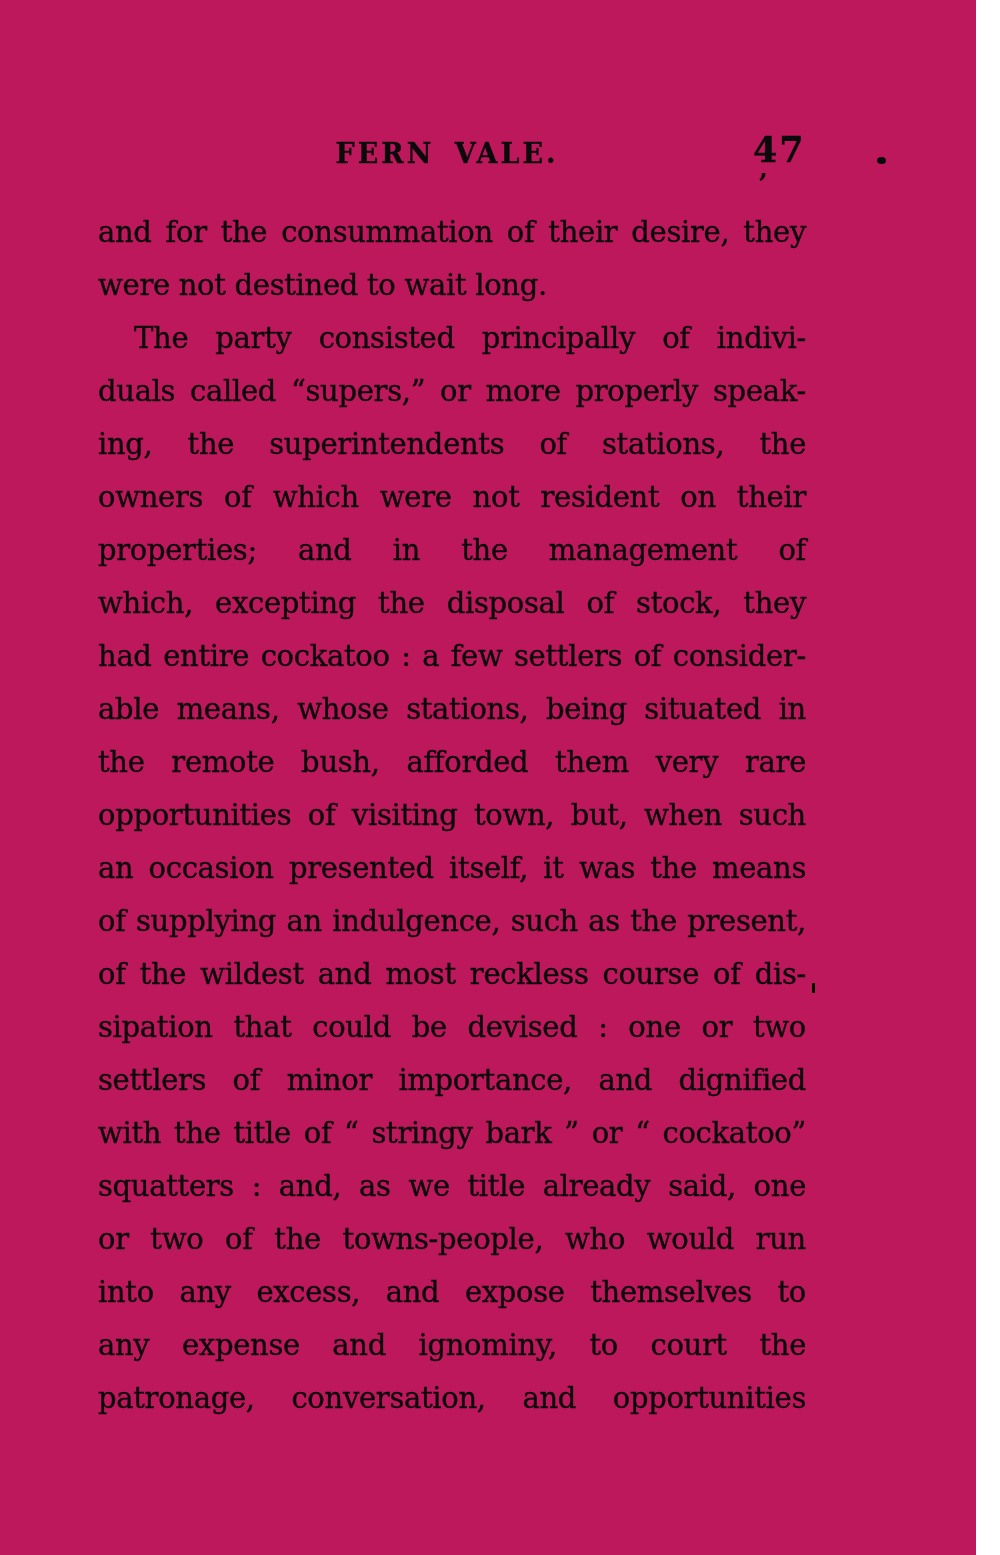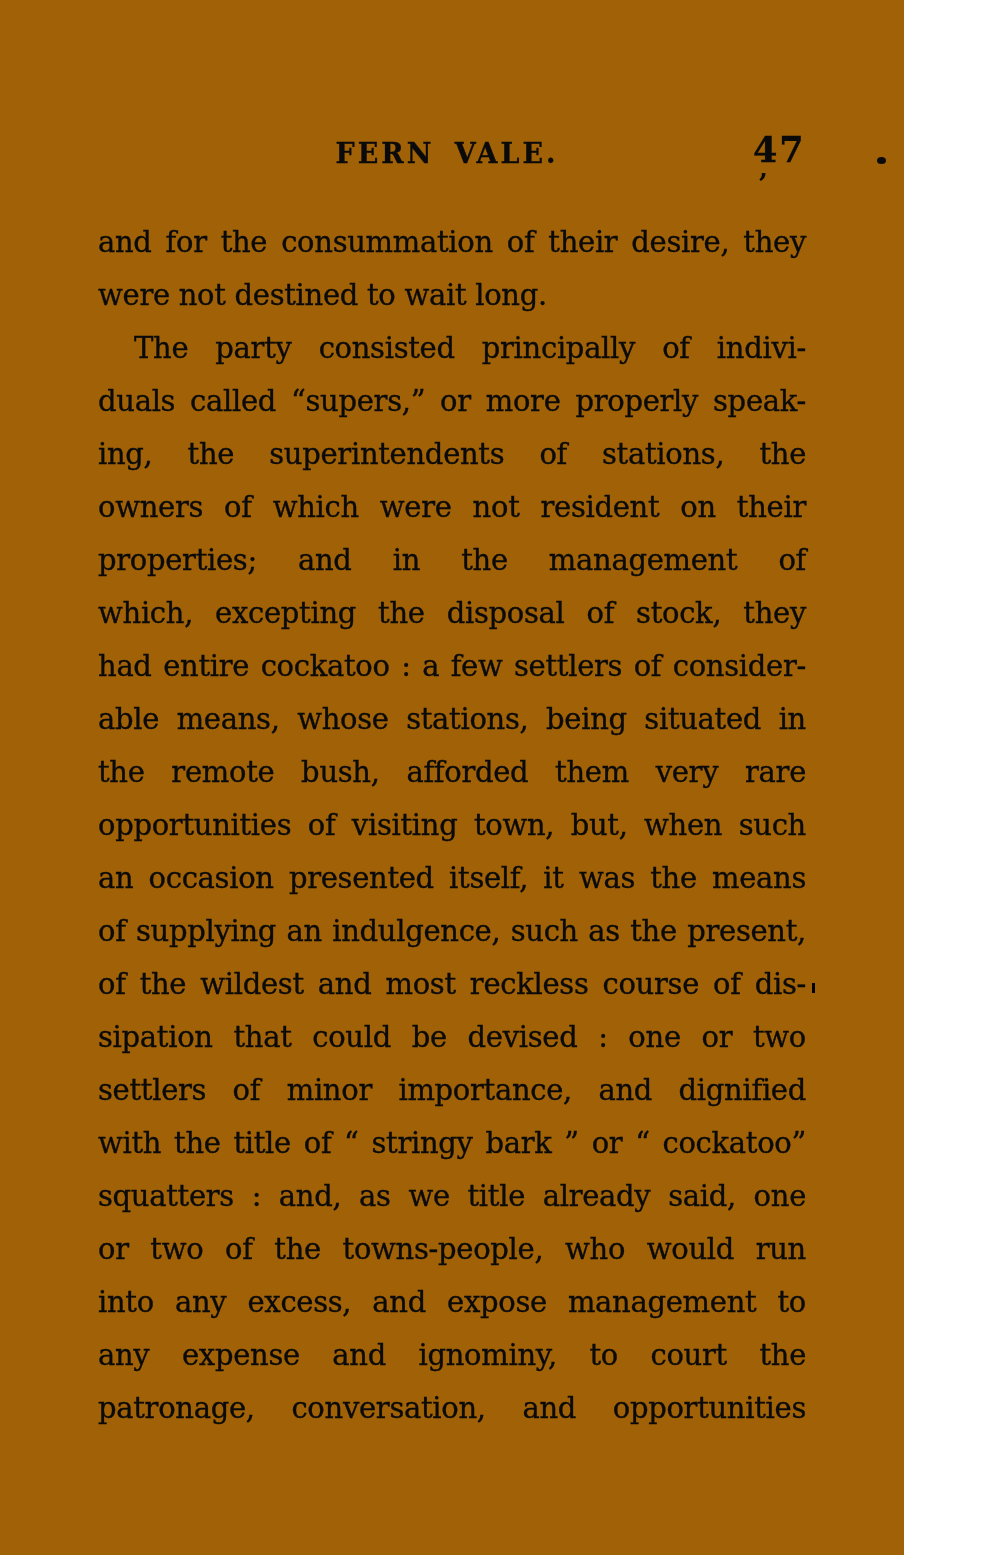--- a/index.html
+++ b/index.html
@@ -2,23 +2,23 @@
 <html><head>
 <meta charset="utf-8">
 <style>
   html, body {
     margin: 0;
     padding: 0;
     background: #ffffff;
   }
   .page {
     position: relative;
-    width: 904px;
+    width: 976px;
     height: 1555px;
-    background: #a16207;
+    background: #be185d;
     font-family: "DejaVu Serif", serif;
     color: #0a0a0a;
     overflow: hidden;
   }
   .running-title {
     position: absolute;
     top: 138px;
     left: 447px;
     transform: translateX(-50%);
     font-size: 27px;
@@ -50,21 +50,21 @@
     top: 157px;
     left: 877px;
     width: 9px;
     height: 7px;
     background: #0a0a0a;
     border-radius: 50%;
   }
   .body-text {
     position: absolute;
     left: 98px;
-    top: 216px;
+    top: 206px;
     width: 708px;
   }
   .line {
     height: 53px;
     line-height: 53px;
     font-size: 29px;
     letter-spacing: -0.3px;
     text-align: justify;
     text-align-last: justify;
     -webkit-text-stroke: 0.35px #0a0a0a;
@@ -107,21 +107,21 @@
       <div class="line">the remote bush, afforded them very rare</div>
       <div class="line">opportunities of visiting town, but, when such</div>
       <div class="line">an occasion presented itself, it was the means</div>
       <div class="line">of supplying an indulgence, such as the present,</div>
       <div class="line">of the wildest and most reckless course of dis-</div>
       <div class="line">sipation that could be devised : one or two</div>
       <div class="line">settlers of minor importance, and dignified</div>
       <div class="line">with the title of “ stringy bark ” or “ cockatoo”</div>
       <div class="line">squatters : and, as we title already said, one</div>
       <div class="line">or two of the towns-people, who would run</div>
-      <div class="line">into any excess, and expose management to</div>
+      <div class="line">into any excess, and expose themselves to</div>
       <div class="line">any expense and ignominy, to court the</div>
       <div class="line">patronage, conversation, and opportunities</div>
     </div>
 
   <div id="artifacts">
       <div class="seg" style="left: 990px; top: 926px; width: 3px; height: 5px;"></div>
       <div class="seg" style="left: 991px; top: 938px; width: 3px; height: 7px;"></div>
       <div class="seg" style="left: 991px; top: 950px; width: 3px; height: 13px;"></div>
       <div class="seg" style="left: 992px; top: 970px; width: 3px; height: 9px;"></div>
       <div class="seg" style="left: 992px; top: 983px; width: 4px; height: 19px;"></div>

